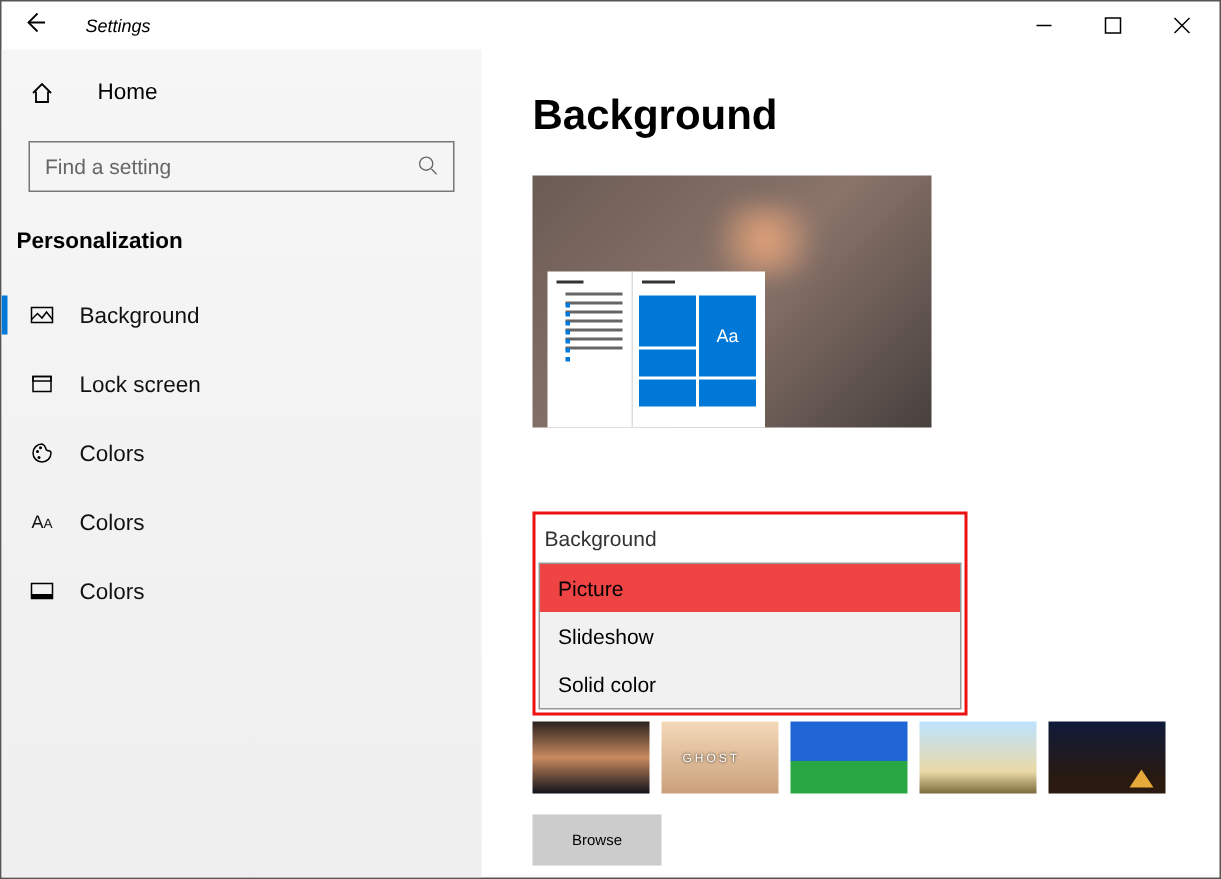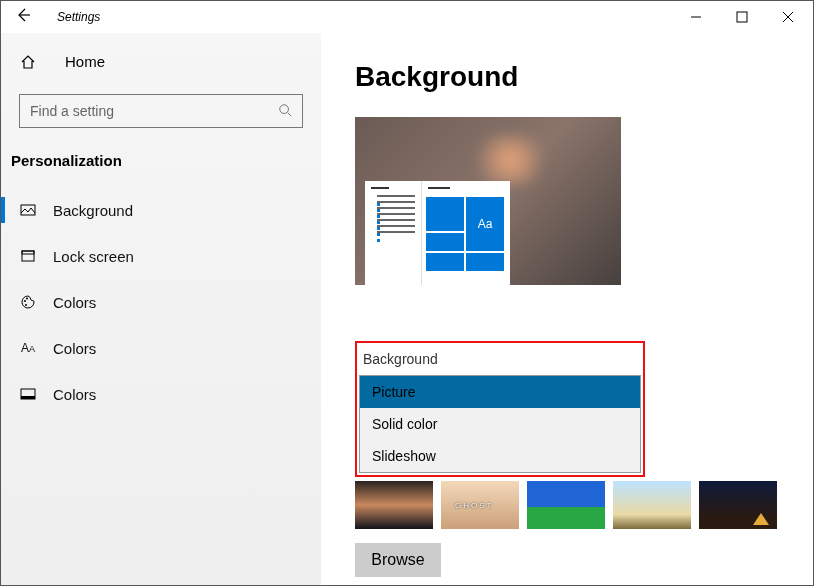--- a/index.html
+++ b/index.html
@@ -44,31 +44,31 @@
   .tile.big{ grid-row:1/3; display:flex; align-items:center; justify-content:center; color:#fff; font-size:12px;}
   .tile.t1{ grid-column:1; grid-row:1;}
   .tile.t2{ grid-column:1; grid-row:2;}
   .tile.t3{ grid-column:1; grid-row:3;}
   .tile.t4{ grid-column:2; grid-row:3;}
   .tile.big{ grid-column:2; grid-row:1/3;}
   .highlight-box { border:2px solid #e11; padding:2px 2px 2px 2px; width:290px; position:relative;}
   .labelsmall { font-size:14px; color:#333; padding:6px 4px 8px 4px;}
   .dropdown-open { border:1px solid #999; background:#f1f1f1;}
   .option { height:32px; display:flex; align-items:center; padding:0 12px; font-size:14px; border-bottom:0;}
-  .option.selected { background:#0369a1;}
+  .option.selected { background:#ef4444;}
   .thumbs { display:flex; gap:8px; margin-top:-1px; width:430px;}
   .thumb { width:78px; height:48px;}
   .thumb.a{background:linear-gradient(180deg,#2a221f 0%,#c9895f 50%,#12131b 100%);}
   .thumb.b{background:linear-gradient(180deg,#f3d9b9,#cba07b); position:relative;}
   .thumb.b::after{content:"GHOST"; position:absolute; color:#fff; font-size:8px; letter-spacing:2px; left:14px; top:20px; text-shadow:0 0 2px #000;}
   .thumb.c{background:linear-gradient(180deg,#1f65d6 0%,#1f65d6 55%,#29a745 55%,#29a745 100%);}
   .thumb.d{background:linear-gradient(180deg,#bde3ff 0%,#e9d9a6 70%,#7c6a3c 100%);}
   .thumb.e{background:linear-gradient(180deg,#0f1a3a 0%,#2a1a10 80%); position:relative;}
   .thumb.e::after{content:""; position:absolute; right:8px; bottom:4px; width:0;height:0; border-left:8px solid transparent;border-right:8px solid transparent;border-bottom:12px solid #e6aa3a;}
-  .browse { margin-top:14px; width:86px; height:34px; background:#ccc; border:none; font-size:16px; display:flex; align-items:center; justify-content:center;}
+  .browse { margin-top:14px; width:86px; height:34px; background:#ccc; border:none; font-size:10px; display:flex; align-items:center; justify-content:center;}
   svg { overflow:visible;}
 </style>
 </head>
 <body>
 
 <div class="window">
   <div class="titlebar">
     <span class="back">
       <svg width="16" height="16" viewBox="0 0 16 16">
           <path d="M10 2 L4 8 L10 14" stroke="#000" stroke-width="1.2" fill="none"></path>
@@ -192,22 +192,22 @@
               <div class="tile t4"></div>
             </div>
           </div>
         </div>
       </div>
 
       <div class="highlight-box">
         <div class="labelsmall">Background</div>
         <div class="dropdown-open">
           <div class="option selected">Picture</div>
+          <div class="option">Slideshow</div>
           <div class="option">Solid color</div>
-          <div class="option">Slideshow</div>
         </div>
       </div>
 
       <div class="thumbs" style="margin-top:4px;">
         <div class="thumb a"></div>
         <div class="thumb b"></div>
         <div class="thumb c"></div>
         <div class="thumb d"></div>
         <div class="thumb e"></div>
       </div>

